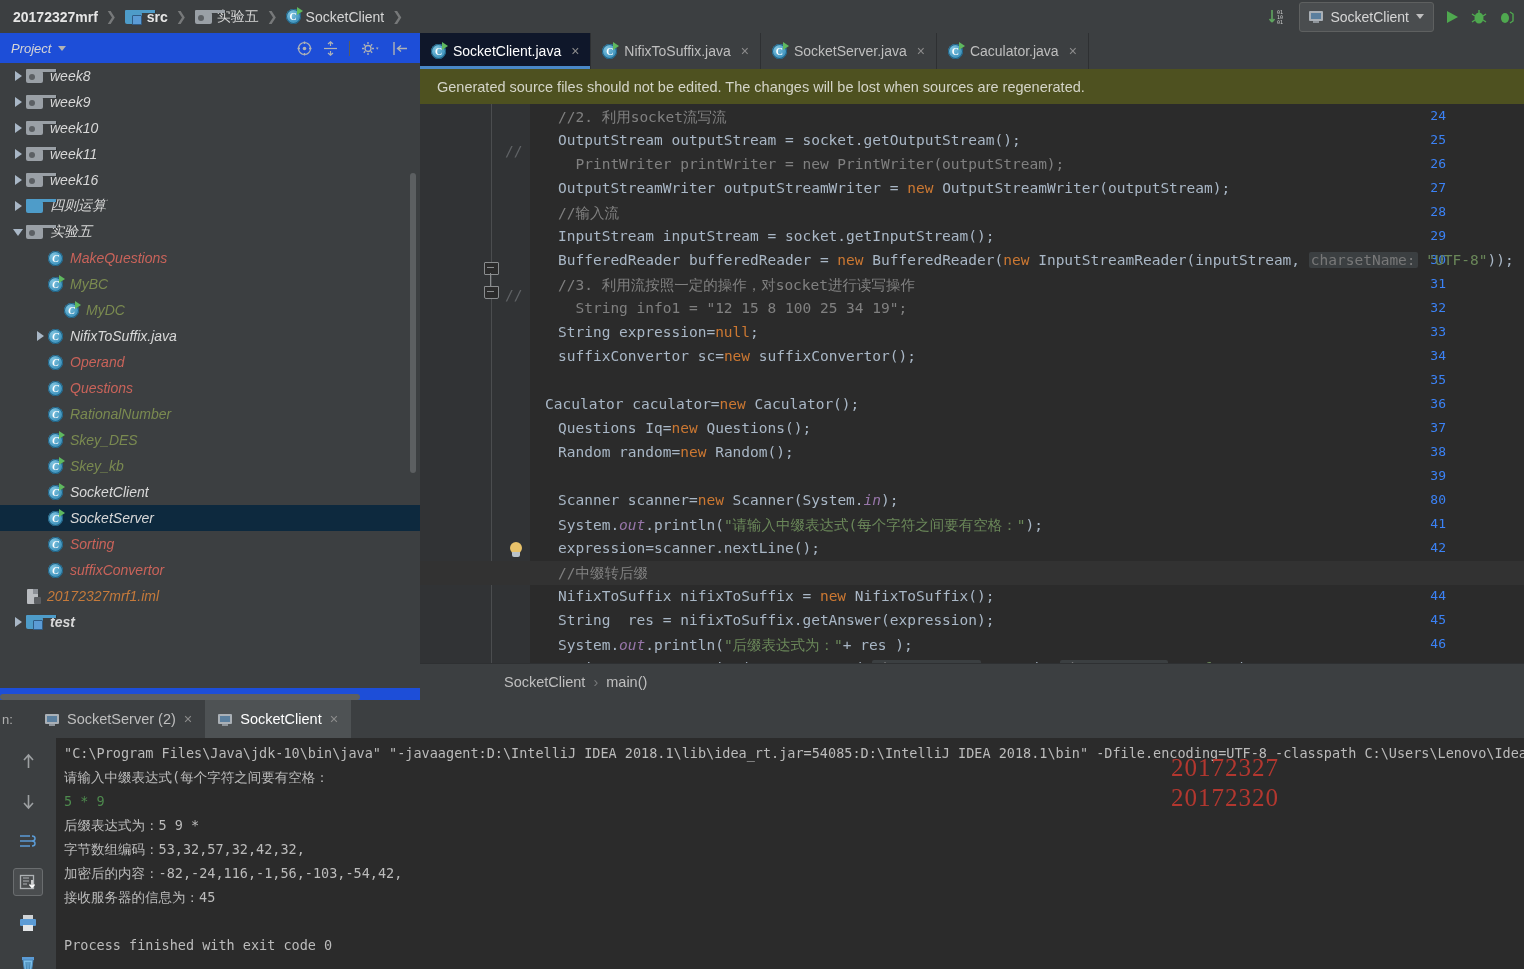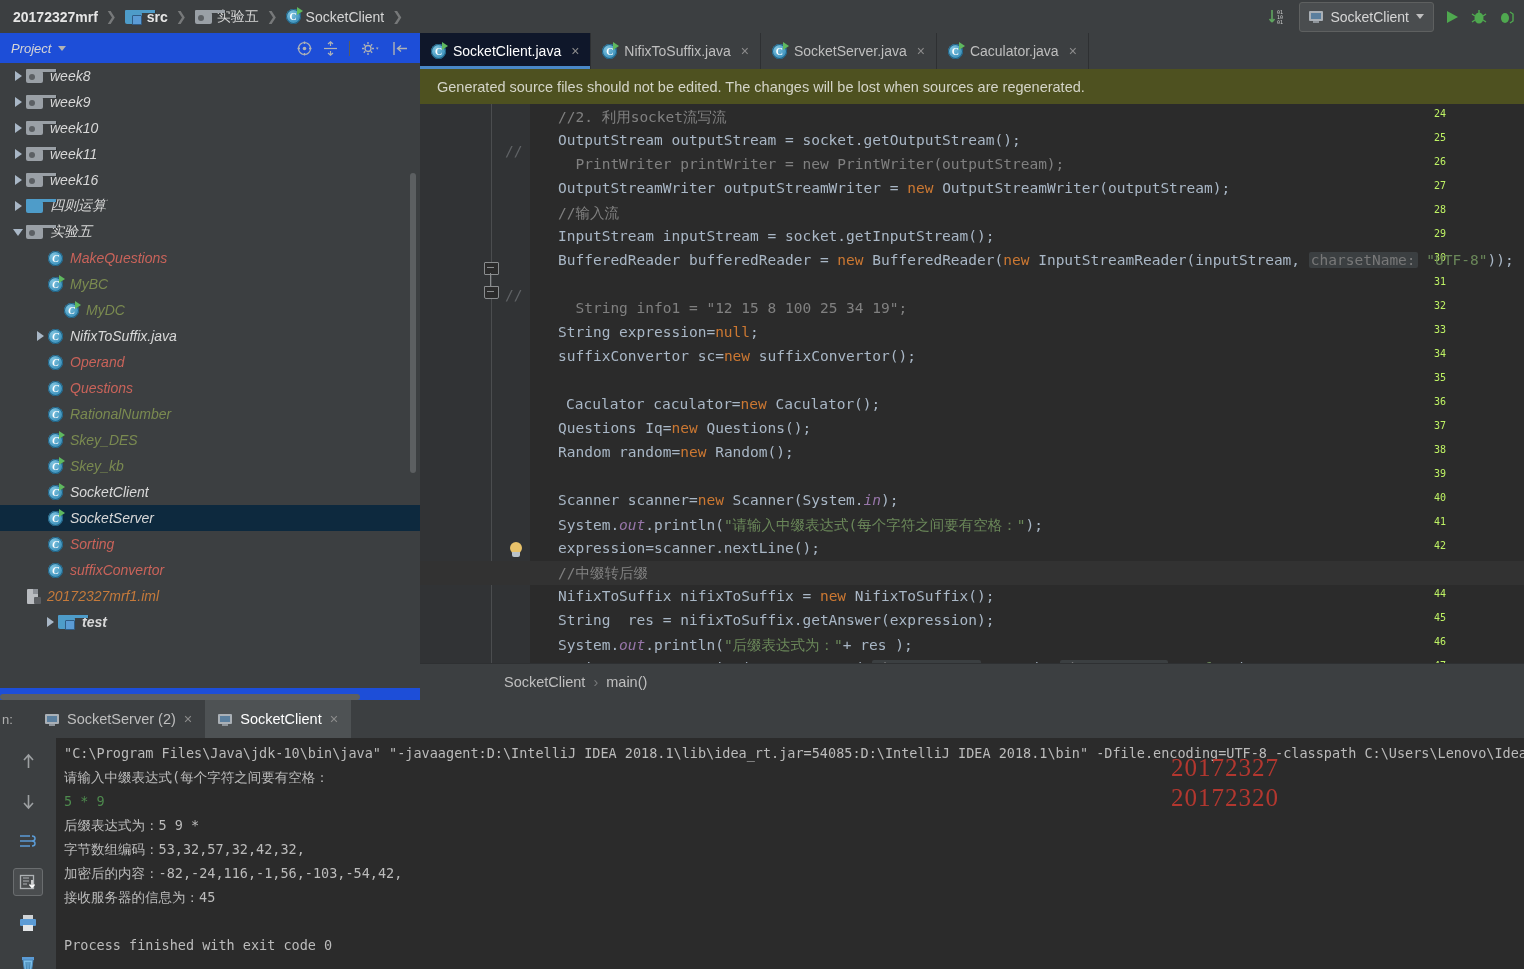--- a/index.html
+++ b/index.html
@@ -102,21 +102,21 @@
   .tab .x{color:#8d8d8d;font-size:14px;margin-left:3px;}
   .tabrest{flex:1;background:#3c3f41;}
 
   .warnbar{
     height:35px;background:#4e5120;display:flex;align-items:center;
     padding-left:17px;color:#d4d4c8;font-size:14.5px;border-bottom:1px solid #595c2a;
   }
 
   .codearea{position:absolute;left:0;top:71px;width:1104px;height:596px;background:#2b2b2b;overflow:hidden;}
   .gutter{position:absolute;left:0;top:0;width:110px;height:596px;background:#313335;}
-  .gline{position:absolute;right:78px;font-family:"DejaVu Sans Mono","Liberation Mono",monospace;font-size:10px;color:#bef264;text-align:right;}
+  .gline{position:absolute;right:78px;font-family:"DejaVu Sans Mono","Liberation Mono",monospace;font-size:13px;color:#3b82f6;text-align:right;}
   .foldline{position:absolute;left:71px;top:0;width:1px;height:596px;background:#4b4d4f;}
   .codelines{position:absolute;left:110px;top:0;right:0;height:596px;}
   .cl{
     position:absolute;left:0;white-space:pre;
     font-family:"DejaVu Sans Mono","Liberation Mono",monospace;font-size:14.5px;
     color:#a9b7c6;letter-spacing:0px;
   }
   .hl-row{position:absolute;left:0;right:0;height:24px;background:#323232;}
   .k{color:#cc7832;}
   .cmt{color:#808080;}
@@ -416,21 +416,21 @@
         </div>
         <div class="row" style="padding-left: 10px;">
           <span class="ind"></span>
           <span class="iml-ico">
             <span class="sheet"></span>
             <span class="fold"></span>
             <span class="badge"></span>
           </span>
           <span class="lbl c-orange">20172327mrf1.iml</span>
         </div>
-        <div class="row" style="padding-left: 10px; margin-left: 32px;">
+        <div class="row" style="padding-left: 10px;">
           <span class="arrow">
             <i></i>
           </span>
           <span class="f-ico f-blue src">
             <span class="tab"></span>
             <span class="body"></span>
           </span>
           <span class="lbl c-white" style="font-weight: bold;">test</span>
         </div>
       </div>
@@ -480,21 +480,21 @@
           <div class="gline" style="top: 148px;">30</div>
           <div class="gline" style="top: 172px;">31</div>
           <div class="gline" style="top: 196px;">32</div>
           <div class="gline" style="top: 220px;">33</div>
           <div class="gline" style="top: 244px;">34</div>
           <div class="gline" style="top: 268px;">35</div>
           <div class="gline" style="top: 292px;">36</div>
           <div class="gline" style="top: 316px;">37</div>
           <div class="gline" style="top: 340px;">38</div>
           <div class="gline" style="top: 364px;">39</div>
-          <div class="gline" style="top: 388px;">40</div>
+          <div class="gline" style="top: 388px;">80</div>
           <div class="gline" style="top: 412px;">41</div>
           <div class="gline" style="top: 436px;">42</div>
           <div class="gline" style="top: 460px;">43</div>
           <div class="gline" style="top: 484px;">44</div>
           <div class="gline" style="top: 508px;">45</div>
           <div class="gline" style="top: 532px;">46</div>
           <div class="gline" style="top: 556px;">47</div>
           <div class="gline" style="top: 580px;">48</div>
         </div>
 
@@ -509,25 +509,26 @@
         </div>
 
       <div class="codelines" id="codelines">
           <div class="cl" style="top: 4px; left: 28px;"><span class="cmt">//2. 利用socket流写流</span></div>
           <div class="cl" style="top: 28px; left: 28px;">OutputStream outputStream = socket.getOutputStream();</div>
           <div class="cl" style="top: 52px; left: 28px;">  <span class="cmt">PrintWriter printWriter = new PrintWriter(outputStream);</span></div>
           <div class="cl" style="top: 76px; left: 28px;">OutputStreamWriter outputStreamWriter = <span class="k">new</span> OutputStreamWriter(outputStream);</div>
           <div class="cl" style="top: 100px; left: 28px;"><span class="cmt">//输入流</span></div>
           <div class="cl" style="top: 124px; left: 28px;">InputStream inputStream = socket.getInputStream();</div>
           <div class="cl" style="top: 148px; left: 28px;">BufferedReader bufferedReader = <span class="k">new</span> BufferedReader(<span class="k">new</span> InputStreamReader(inputStream, <span class="param">charsetName:</span> <span class="str">"UTF-8"</span>));</div>
+          <div class="cl" style="top: 172px; left: 28px;"><span class="cmt">//3. 利用流按照一定的操作，对socket进行读写操作</span></div>
           <div class="cl" style="top: 196px; left: 28px;">  <span class="cmt">String info1 = "12 15 8 100 25 34 19";</span></div>
           <div class="cl" style="top: 220px; left: 28px;">String expression=<span class="k">null</span>;</div>
           <div class="cl" style="top: 244px; left: 28px;">suffixConvertor sc=<span class="k">new</span> suffixConvertor();</div>
           <div class="cl" style="top: 268px; left: 28px;"></div>
-          <div class="cl" style="top: 292px; left: 36px; text-align: center;">Caculator caculator=<span class="k">new</span> Caculator();</div>
+          <div class="cl" style="top: 292px; left: 15px; text-align: center;">Caculator caculator=<span class="k">new</span> Caculator();</div>
           <div class="cl" style="top: 316px; left: 28px;">Questions Iq=<span class="k">new</span> Questions();</div>
           <div class="cl" style="top: 340px; left: 28px;">Random random=<span class="k">new</span> Random();</div>
           <div class="cl" style="top: 364px; left: 28px;"></div>
           <div class="cl" style="top: 388px; left: 28px;">Scanner scanner=<span class="k">new</span> Scanner(System.<span class="stat">in</span>);</div>
           <div class="cl" style="top: 412px; left: 28px;">System.<span class="stat">out</span>.println(<span class="str">"请输入中缀表达式(每个字符之间要有空格："</span>);</div>
           <div class="cl" style="top: 436px; left: 28px;">expression=scanner.nextLine();</div>
           <div class="hl-row" style="top: 457px; left: -110px;"></div>
           <div class="cl" style="top: 460px; left: 28px;"><span class="cmt">//中缀转后缀</span></div>
           <div class="cl" style="top: 484px; left: 28px;">NifixToSuffix nifixToSuffix = <span class="k">new</span> NifixToSuffix();</div>
           <div class="cl" style="top: 508px; left: 28px;">String  res = nifixToSuffix.getAnswer(expression);</div>

